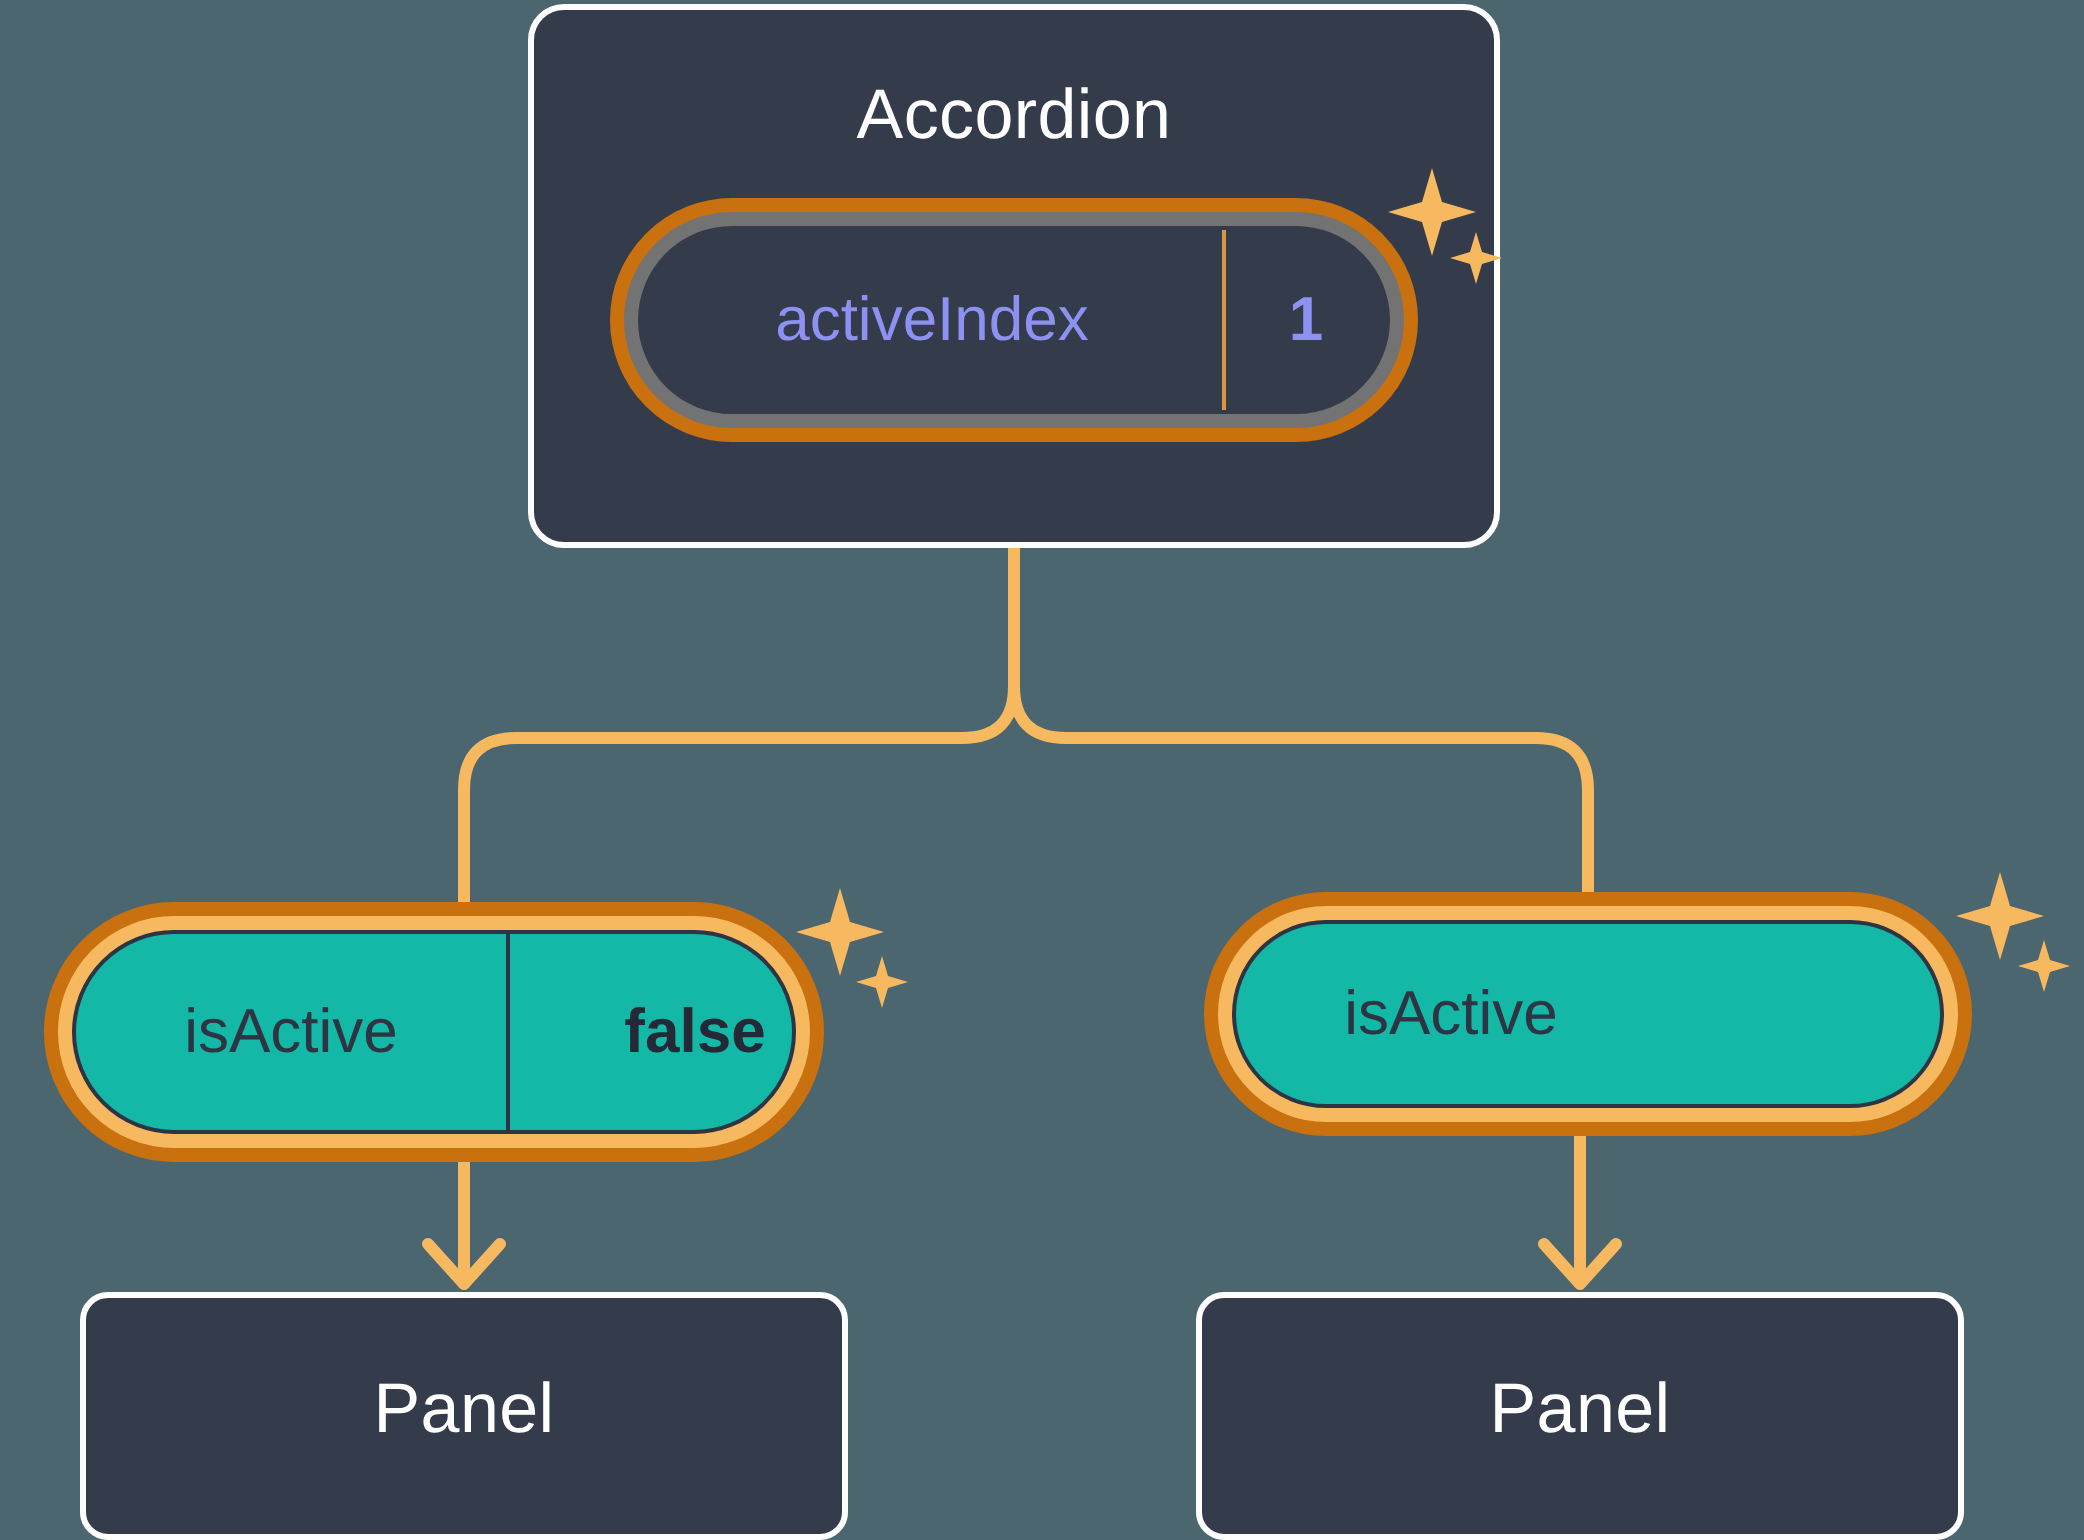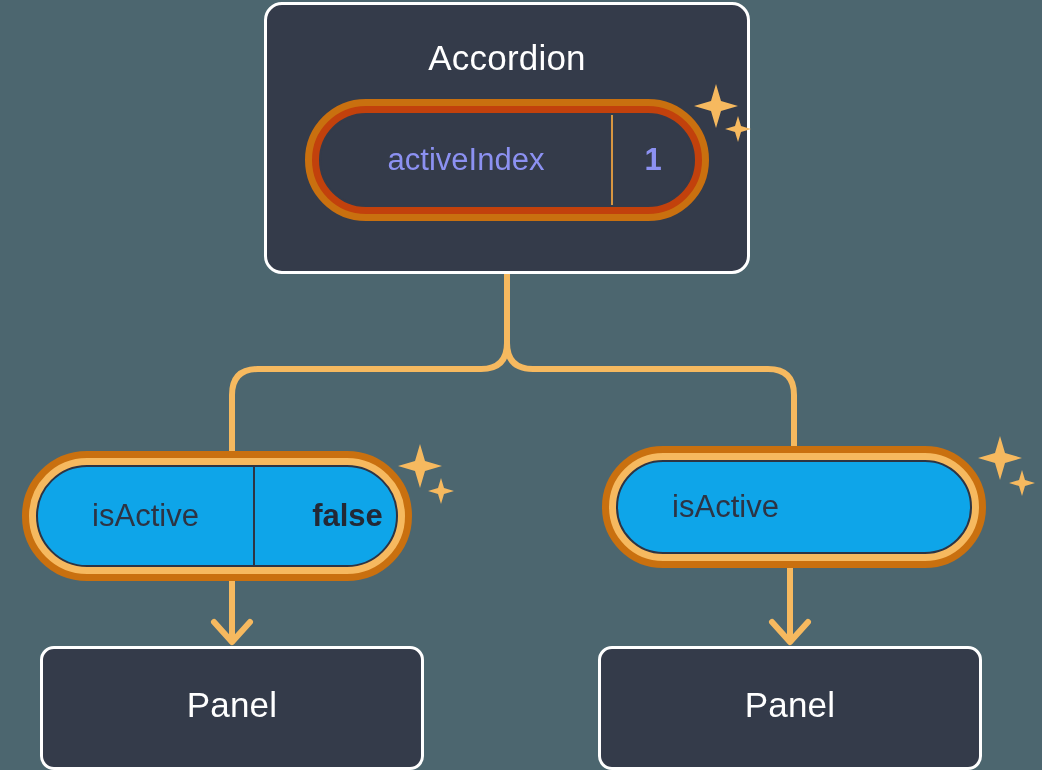--- a/index.html
+++ b/index.html
@@ -95,41 +95,41 @@
     display: flex;
     align-items: center;
     justify-content: center;
     box-sizing: border-box;
     white-space: nowrap;
   }
 
   
   .pill.dark {
     border-color: #c9700f;
-    background: #c2410c;
+    background: #737373;
   }
   .pill.dark .pill-inner {
     background: #343b4a;
     border: 2px solid #343b4a;
   }
   .pill.dark .pill-key {
     color: #8c91f2;
     font-size: 31px;
     font-weight: 400;
   }
   .pill.dark .pill-val {
     color: #8c91f2;
     font-size: 31px;
     font-weight: 700;
     border-left: 2px solid #d89641;
   }
 
   
   .pill.purple .pill-inner {
-    background: #0ea5e9;
+    background: #14b8a6;
     border: 2px solid #2d3444;
   }
   .pill.purple .pill-key {
     color: #2d3444;
     font-size: 31px;
     font-weight: 400;
   }
   .pill.purple .pill-val {
     color: #232936;
     font-size: 31px;

